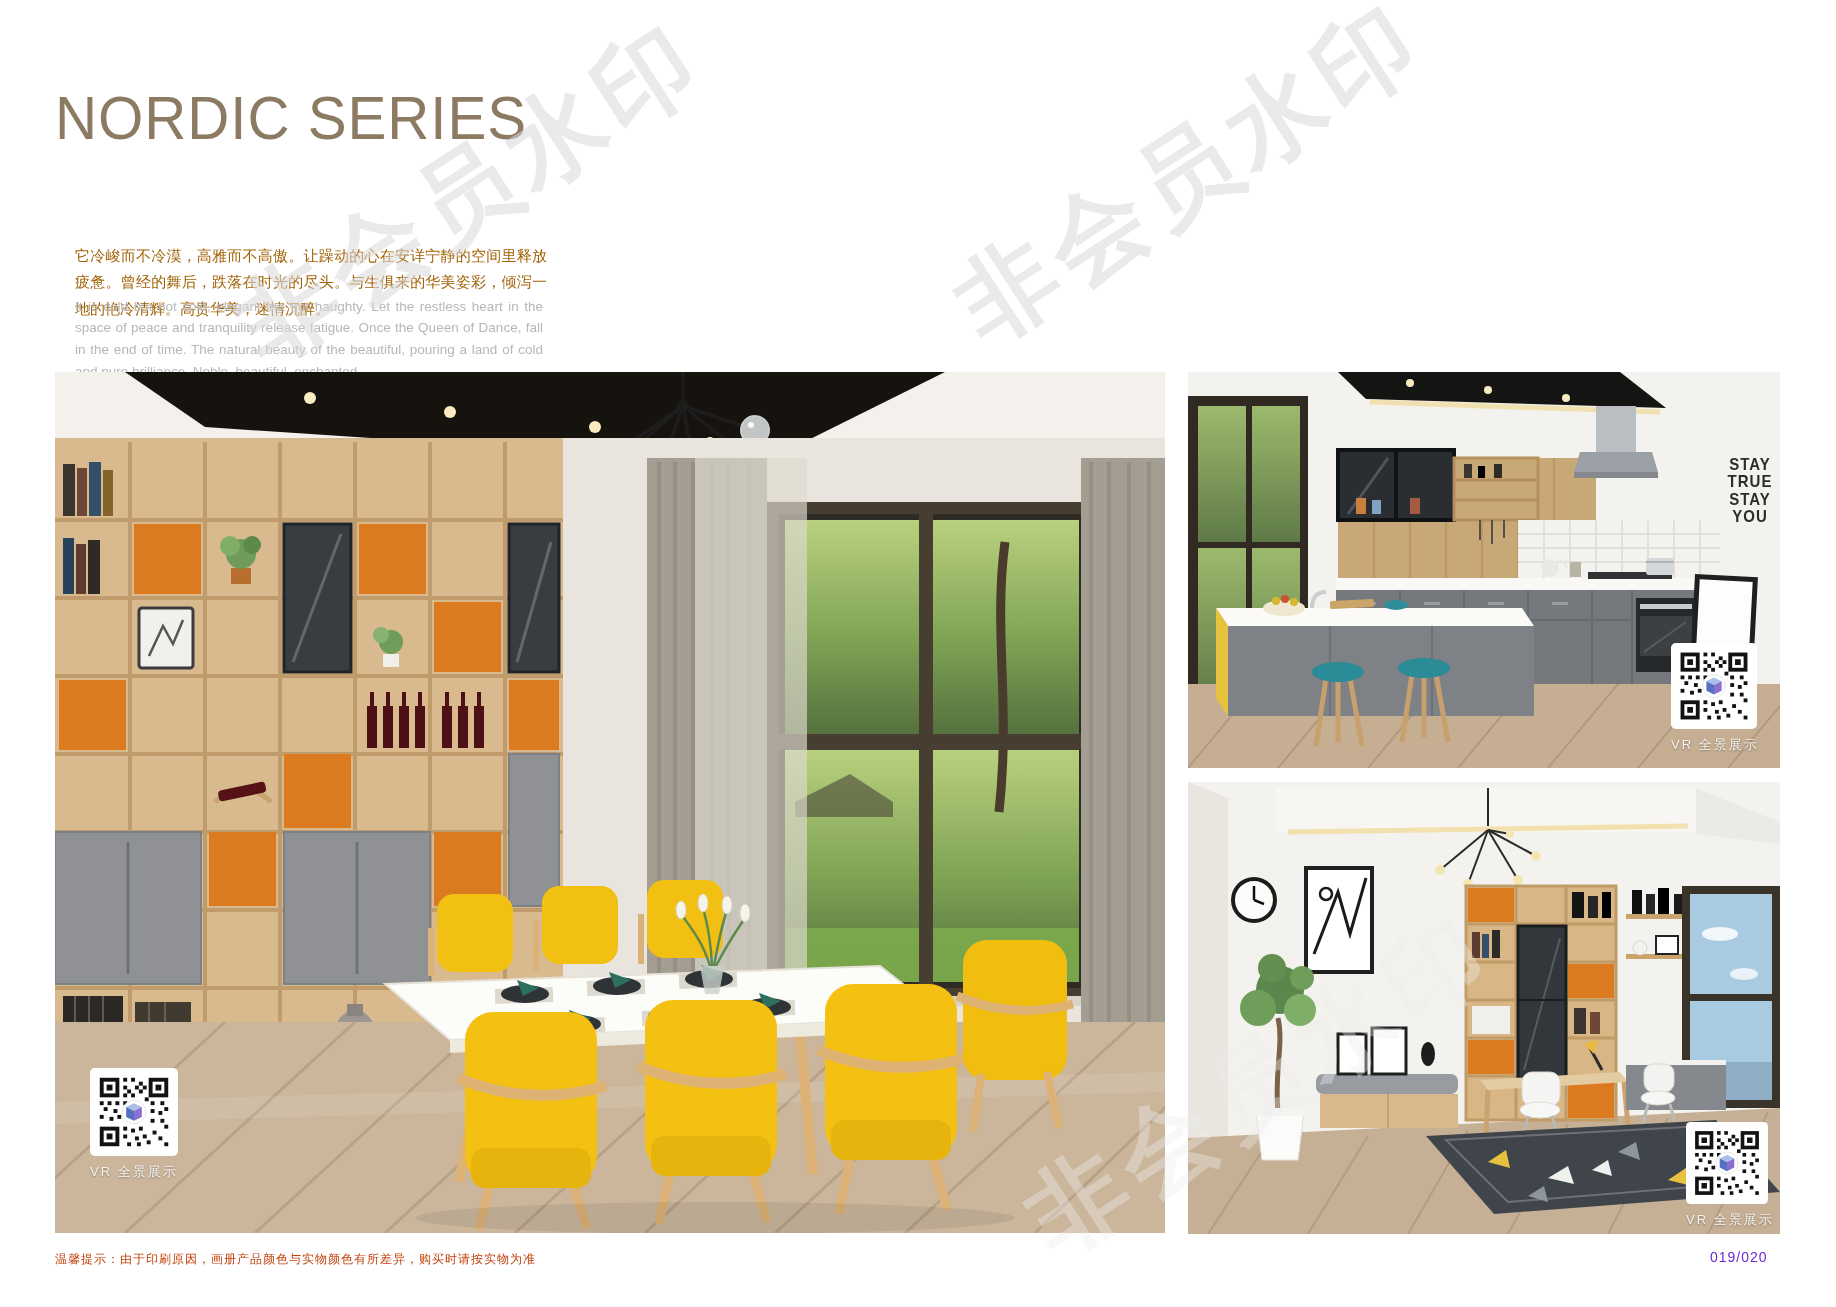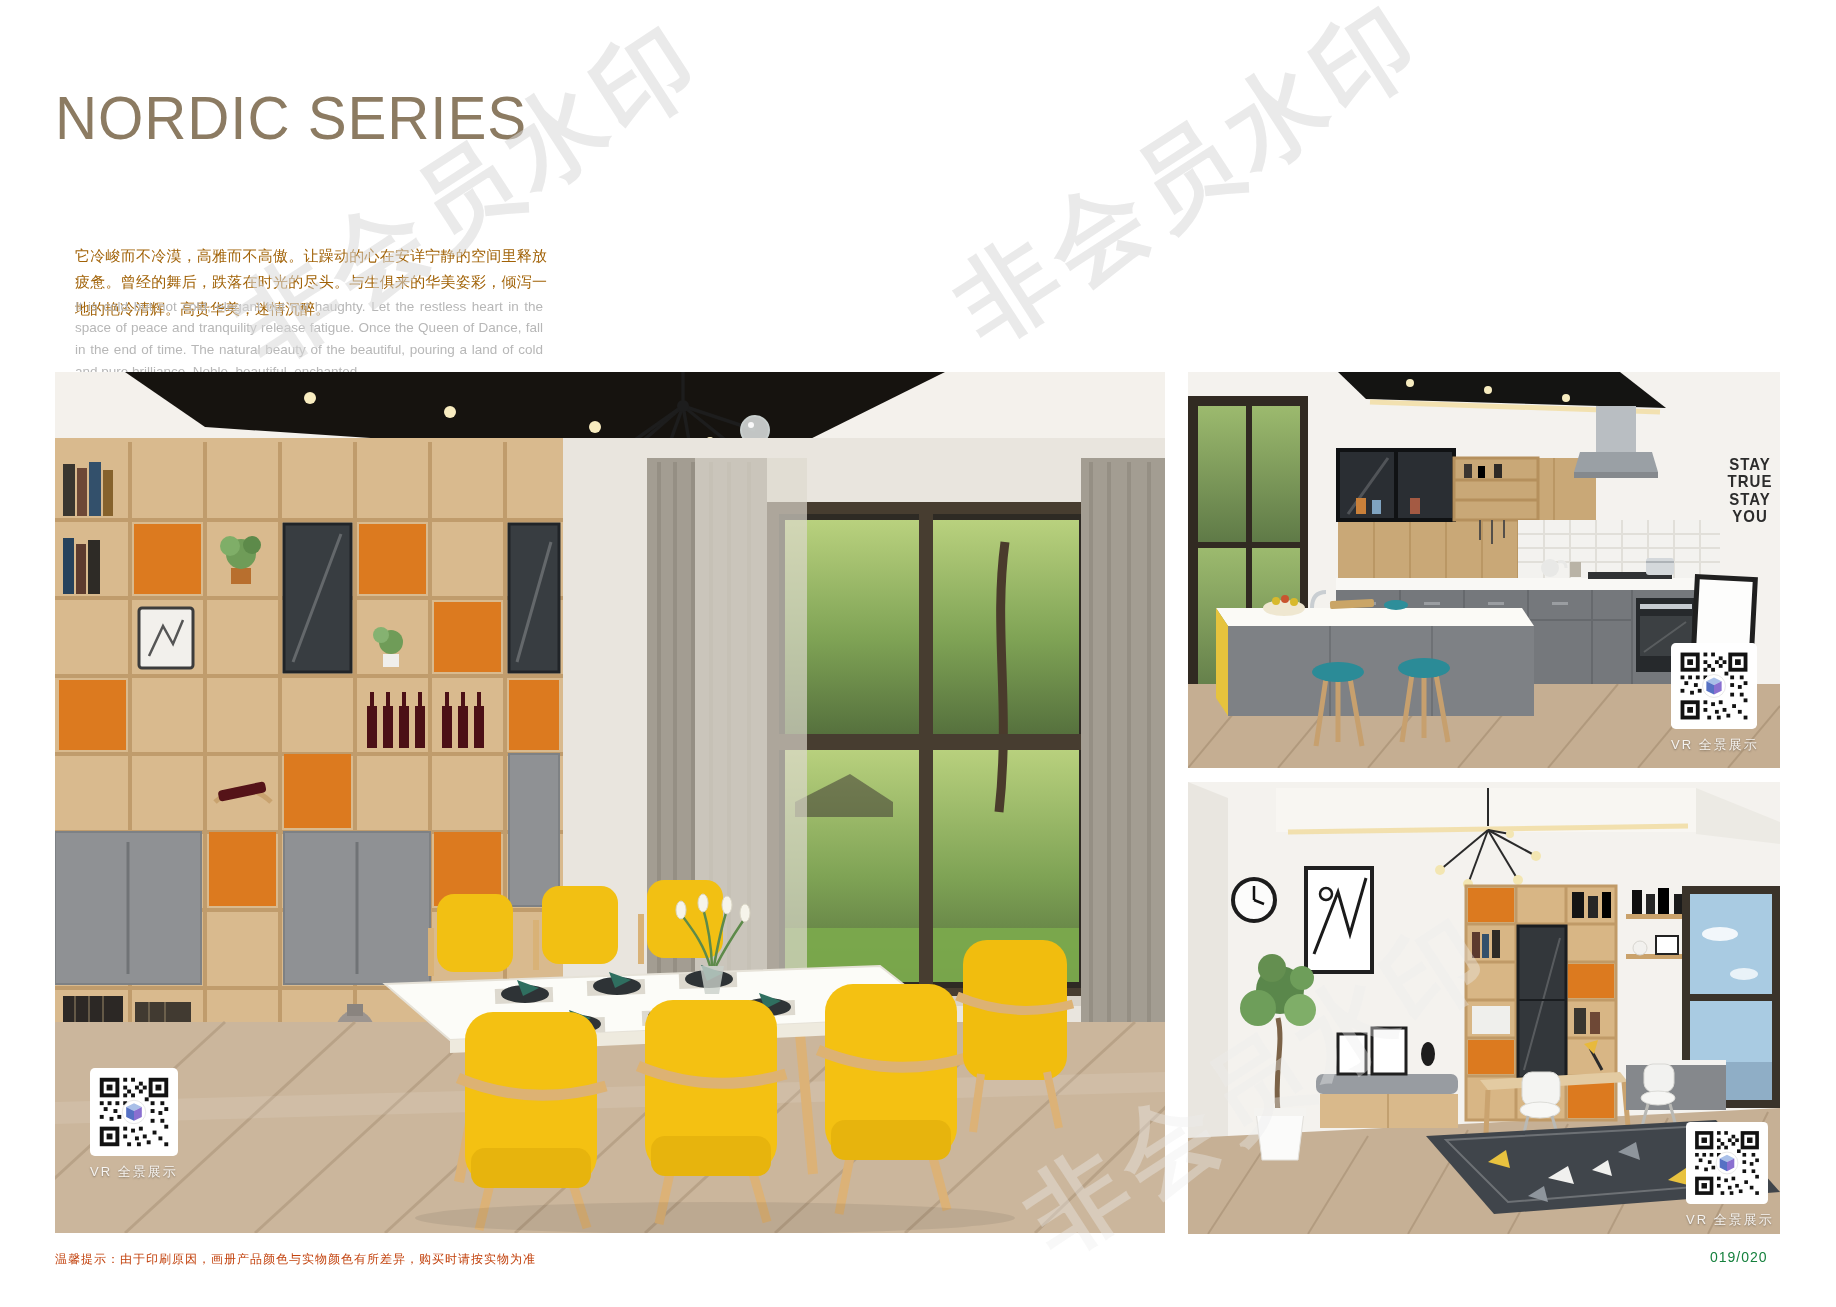--- a/index.html
+++ b/index.html
@@ -40,21 +40,21 @@
   .qr-kitchen{left:1671px;top:643px;}
   .qr-study{left:1686px;top:1122px;}
 
   
   .wall-text{position:absolute;left:1722px;top:455px;width:56px;z-index:3;
              font-size:15px;font-weight:700;line-height:1.05;letter-spacing:1px;color:#2c2c2c;
              white-space:pre-line;text-align:center;transform:scaleY(1.12);transform-origin:top;}
 
   
   .footer-note{position:absolute;left:55px;top:1251px;font-size:12px;color:#c2410c;letter-spacing:1px;}
-  .page-num{position:absolute;left:1710px;top:1249px;font-size:14px;color:#15803d;letter-spacing:1px;}
+  .page-num{position:absolute;left:1710px;top:1249px;font-size:14px;color:#6d28d9;letter-spacing:1px;}
 </style>
 </head>
 <body>
 
 <div class="page">
 
   <svg width="0" height="0" style="position:absolute">
     <defs>
       <linearGradient id="garden" x1="0" y1="0" x2="0" y2="1">
         <stop offset="0" stop-color="#b9d17e"></stop>

